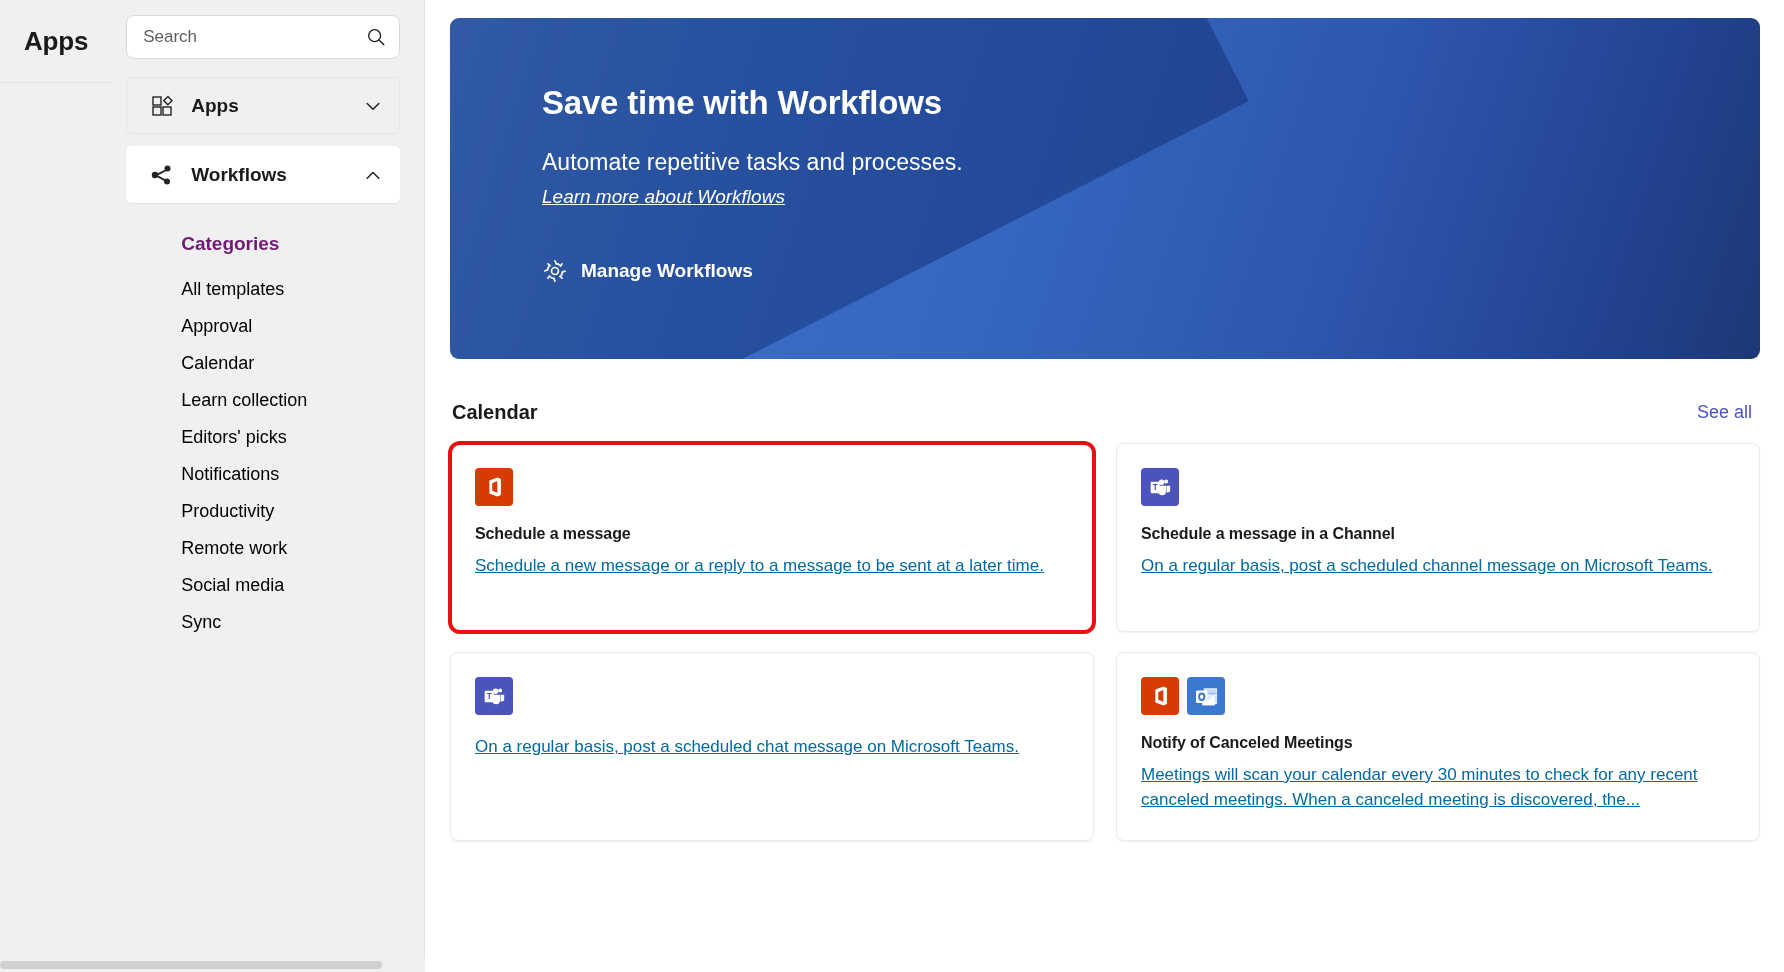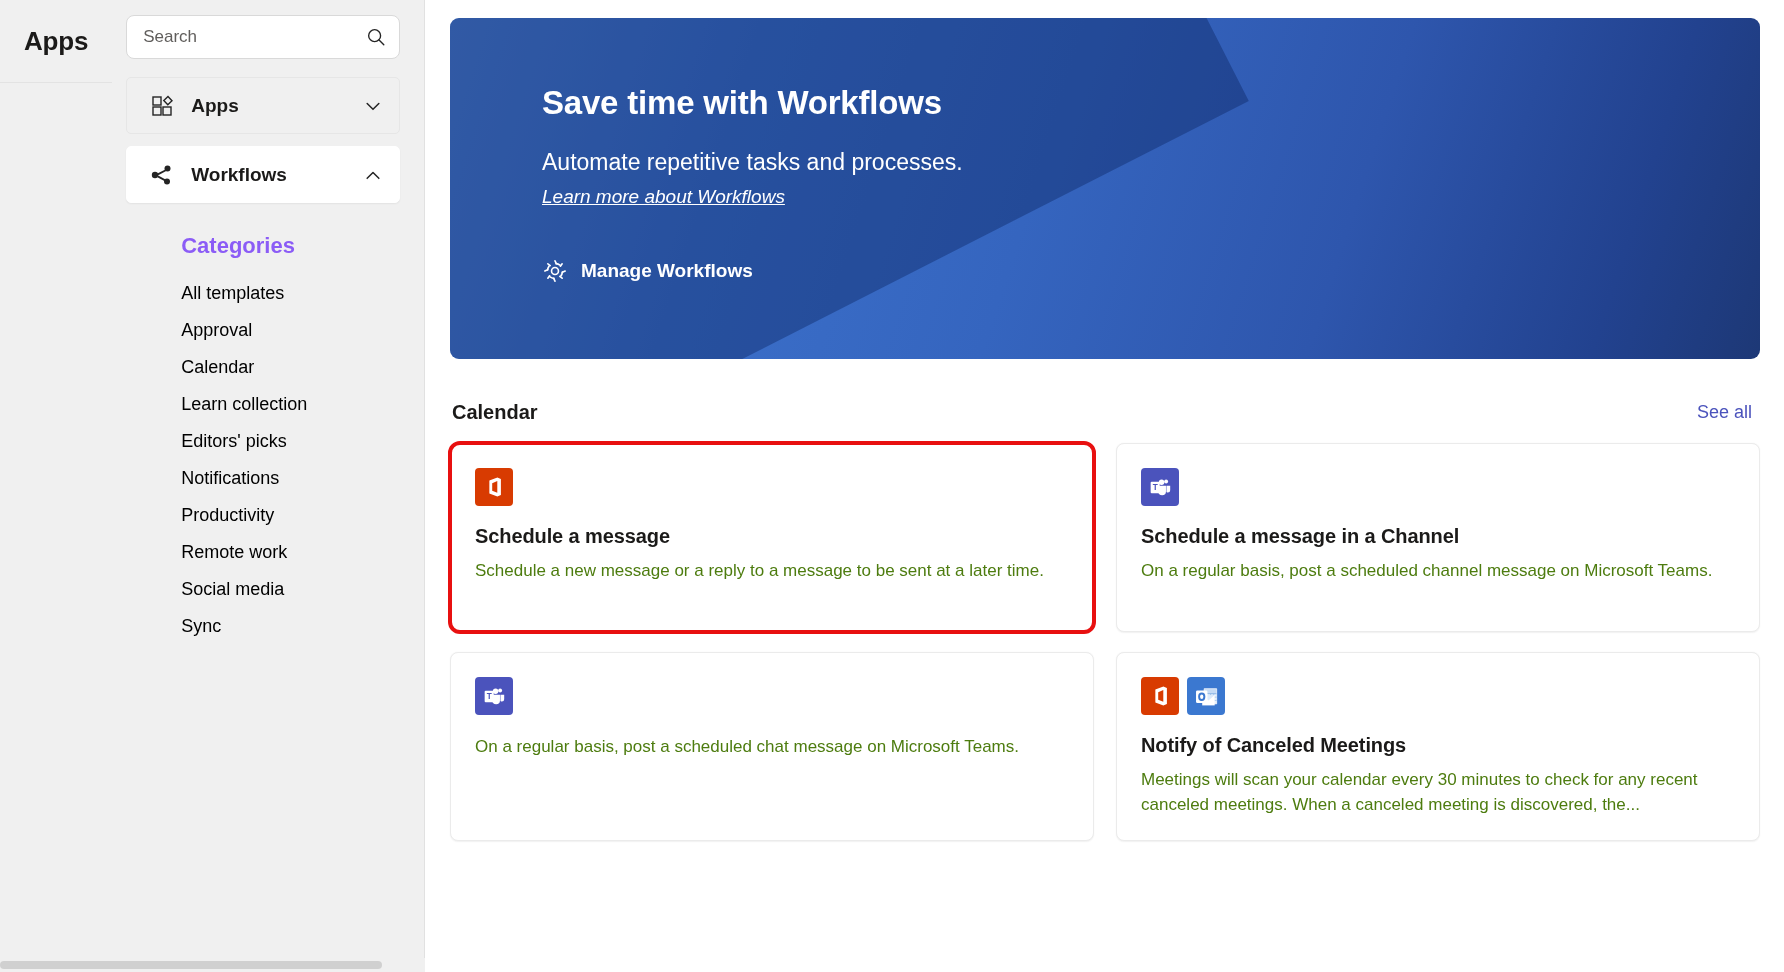--- a/index.html
+++ b/index.html
@@ -101,23 +101,23 @@
     color: #1b1a19;
   }
   .nav-group .ng-chevron {
     width: 20px; height: 20px; color: #242424;
     display: flex; align-items: center; justify-content: center;
   }
 
   
   .cat-wrap { padding: 18px 0 0 55px; }
   .cat-title {
-    font-size: 22px;
-    font-weight: 700;
-    color: #8b5cf6;
+    font-size: 19px;
+    font-weight: 700;
+    color: #701a75;
     margin-bottom: 16px;
   }
   .cat-item {
     font-size: 18px;
     color: #000000;
     line-height: 37px;
     cursor: pointer;
   }
 
   
@@ -256,30 +256,31 @@
     border-radius: 4px;
     display: flex;
     align-items: center;
     justify-content: center;
     flex-shrink: 0;
   }
   .icon-office { background: #d83b01; }
   .icon-teams  { background: #4b53bc; }
   .icon-outlook{ background: #3b78d0; }
   .card-title {
-    font-size: 20px;
+    font-size: 16px;
     font-weight: 700;
     color: #1b1a19;
     margin-bottom: 10px;
     letter-spacing: -0.1px;
   }
   .card-desc {
     font-size: 17px;
-    color: #4d7c0f;
+    color: #0369a1;
     line-height: 25px;
+    text-decoration: underline;
   }
 </style>
 </head>
 <body>
 
 <div class="app">
 
   <aside class="sidebar">
 
     <div class="sidebar-header">

